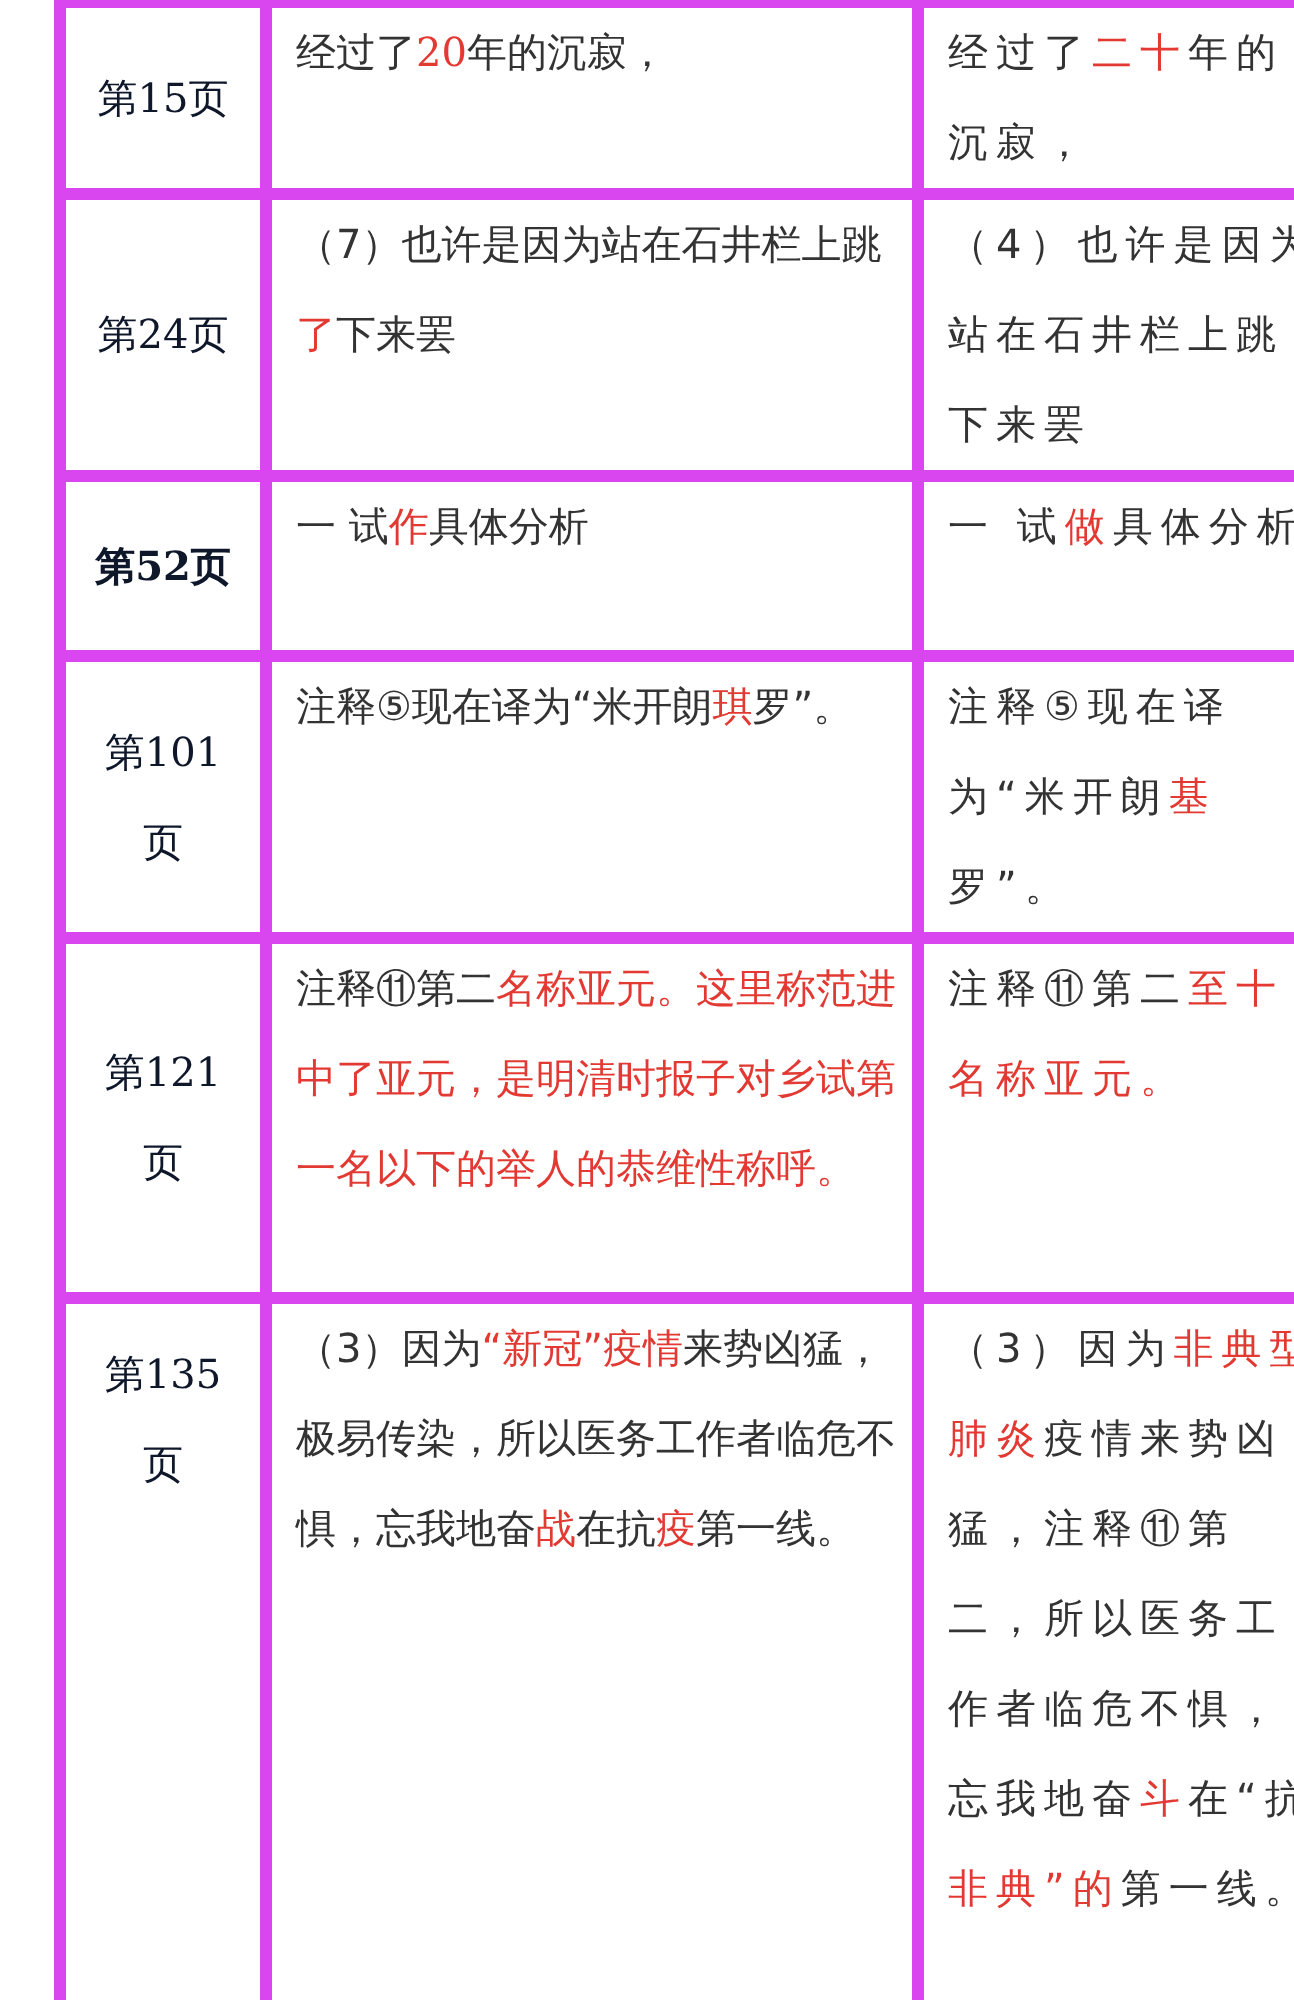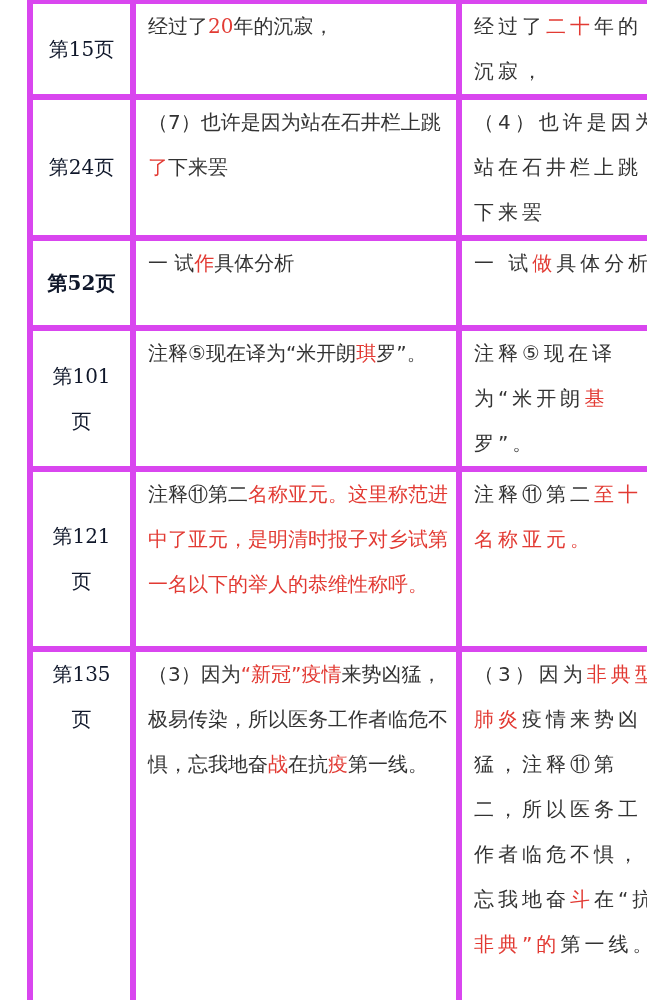--- a/index.html
+++ b/index.html
@@ -83,21 +83,21 @@
       <td class="old">
         <span class="seg">注释⑪第二</span><span class="seg red">名称亚元。这里称范进中了亚元，是明清时报子对乡试第一名以下的举人的恭维性称呼。</span>
       </td>
       <td class="new">
         <span class="seg">注释⑪第二</span><span class="seg red">至十名称亚元。</span>
       </td>
     </tr>
 
     <tr style="height:360px;">
       <td class="page">
-        <span class="lbl" style="width:60px;margin:0 auto;word-break:break-all;">第135页</span>
+        <span class="lbl" style="width:60px;margin:13px auto;word-break:break-all;">第135页</span>
       </td>
       <td class="old">
         <span class="seg">（3）因为</span><span class="seg red">“新冠”疫情</span><span class="seg">来势凶猛，极易传染，所以医务工作者临危不惧，忘我地奋</span><span class="seg red">战</span><span class="seg">在抗</span><span class="seg red">疫</span><span class="seg">第一线。</span>
       </td>
       <td class="new">
         <span class="seg">（3）因为</span><span class="seg red">非典型肺炎</span><span class="seg">疫情来势凶猛，注释⑪第二，所以医务工作者临危不惧，忘我地奋</span><span class="seg red">斗</span><span class="seg">在“抗</span><span class="seg red">非典</span><span class="seg red">”的</span><span class="seg">第一线。</span>
       </td>
     </tr>
   </tbody>
 </table>

